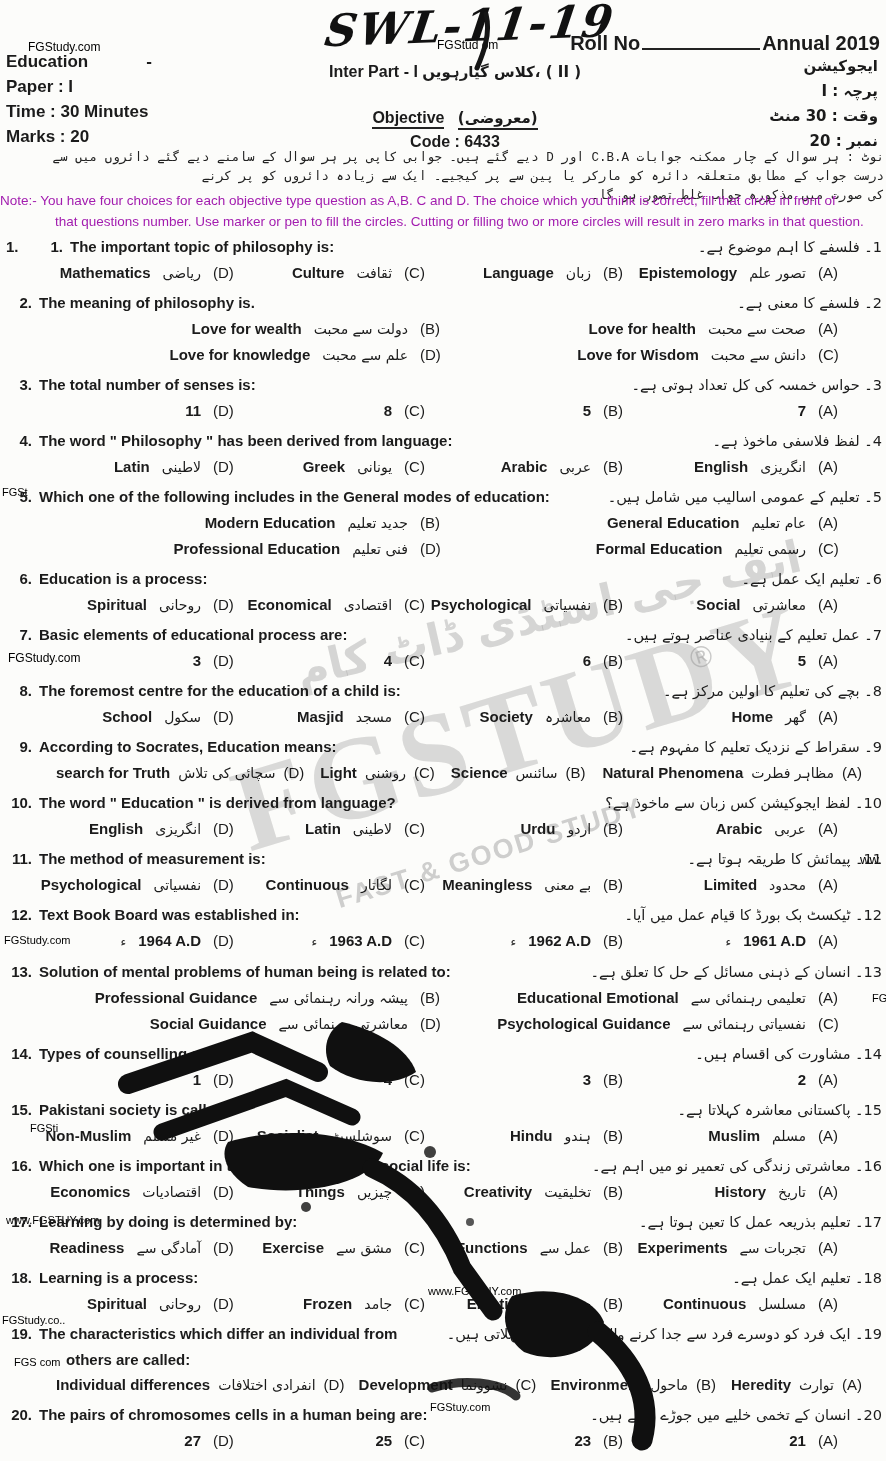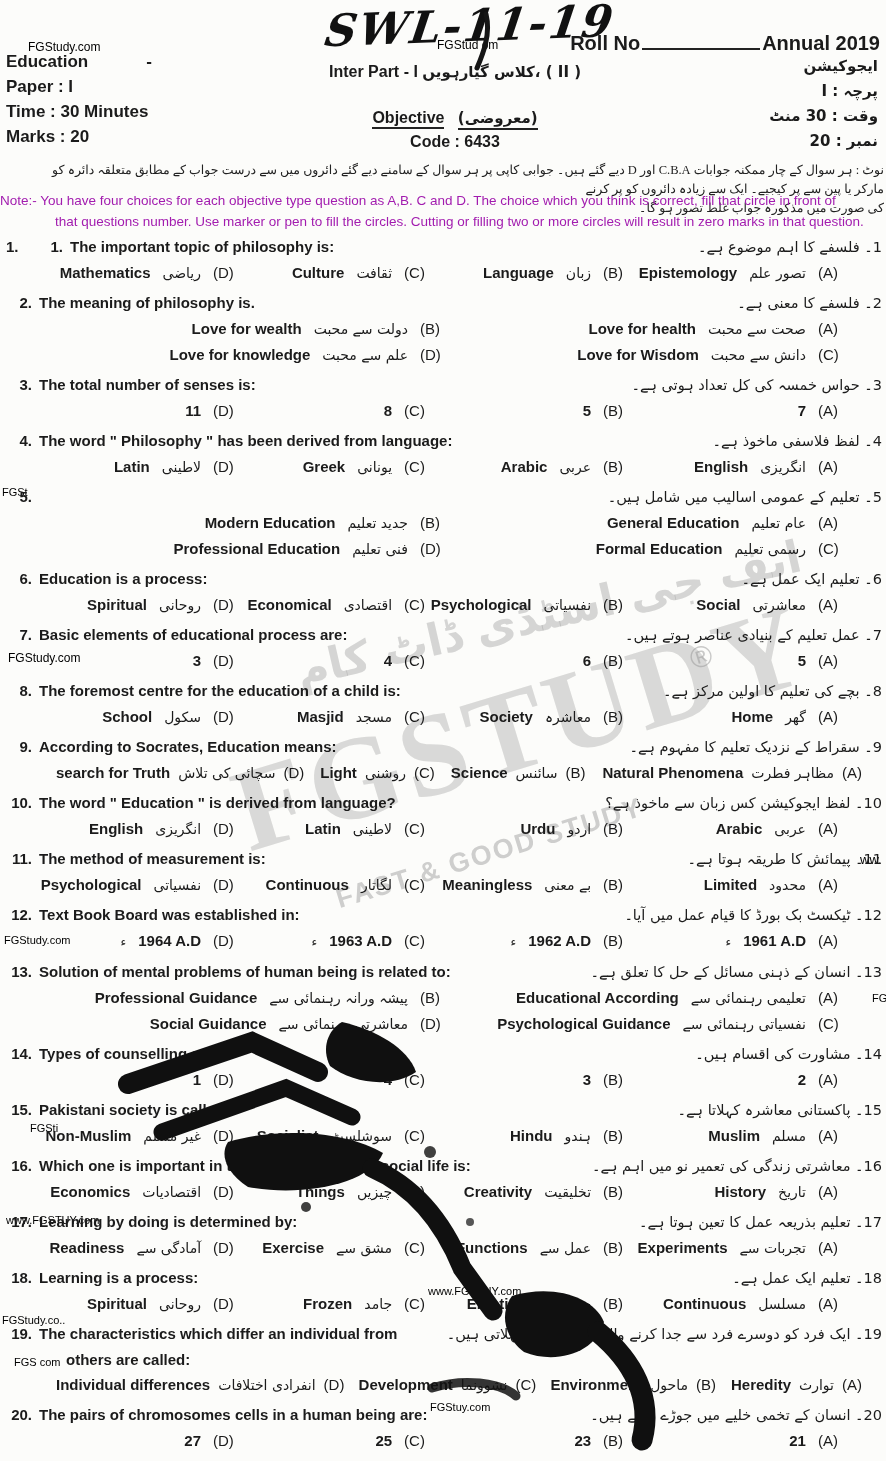--- a/index.html
+++ b/index.html
@@ -16,22 +16,22 @@
   .roll-row{position:absolute;top:30px;right:6px;font-size:20px;font-weight:bold;white-space:nowrap;}
   .roll-line{display:inline-block;width:118px;border-bottom:2px solid #222;height:18px;margin:0 2px;}
   .hdr-left{position:absolute;left:6px;top:49px;font-size:17px;font-weight:bold;line-height:25px;}
   .hdr-left .dash{display:inline-block;margin-left:58px;}
   .hdr-center{position:absolute;left:290px;top:60px;width:330px;text-align:center;font-size:16px;font-weight:bold;line-height:24px;}
   .hdr-center .ur{font-family:"DejaVu Sans",sans-serif;font-size:15px;}
   .obj-row{margin-top:22px;}
   .obj-u{border-bottom:2px solid #222;padding-bottom:1px;}
   .hdr-right{position:absolute;right:8px;top:54px;text-align:right;font-size:15px;line-height:25px;
     font-family:"DejaVu Sans",sans-serif;direction:rtl;font-weight:bold;}
-  .note-ur{position:absolute;top:161px;right:2px;width:860px;text-align:right;direction:rtl;
-    font-family:Liberation Serif, serif;font-size:12.5px;line-height:19px;color:#222;}
+  .note-ur{position:absolute;top:149px;right:2px;width:860px;text-align:right;direction:rtl;
+    font-family:Liberation Mono, monospace;font-size:12.5px;line-height:19px;color:#222;}
   .note-en{position:absolute;top:190px;left:0px;width:886px;font-size:13.5px;line-height:21px;color:#a21caf;}
   .note-en .l2{padding-left:55px;}
   
   #questions{position:absolute;top:234px;left:0;right:0;padding:0 4px 0 6px;}
   .q{margin-bottom:4px;position:relative;}
   .q-head{display:flex;align-items:baseline;gap:7px;font-size:15px;font-weight:bold;line-height:25px;}
   .q-serial{min-width:24px;}
   .q-num{min-width:26px;text-align:right;}
   .q-en{white-space:nowrap;}
   .q-ur{margin-left:auto;font-family:"DejaVu Sans",sans-serif;font-weight:normal;font-size:14.5px;text-align:right;white-space:nowrap;}
@@ -233,20 +233,21 @@
             <span class="opt">
               <span class="en">English</span>
               <span class="ur" dir="rtl">انگریزی</span>
               <span class="letter">(A)</span>
             </span>
           </div>
         </div>
         <div class="q">
           <div class="q-head">
             <span class="q-num">5.</span>
+            <span class="q-en">Which one of the following includes in the General modes of education:</span>
             <span class="q-ur" dir="rtl">5۔ تعلیم کے عمومی اسالیب میں شامل ہیں۔</span>
           </div>
           <div class="opts c2">
             <span class="opt">
               <span class="en">Modern Education</span>
               <span class="ur" dir="rtl">جدید تعلیم</span>
               <span class="letter">(B)</span>
             </span>
             <span class="opt">
               <span class="en">General Education</span>
@@ -472,21 +473,21 @@
             <span class="q-en">Solution of mental problems of human being is related to:</span>
             <span class="q-ur" dir="rtl">13۔ انسان کے ذہنی مسائل کے حل کا تعلق ہے۔</span>
           </div>
           <div class="opts c2">
             <span class="opt">
               <span class="en">Professional Guidance</span>
               <span class="ur" dir="rtl">پیشہ ورانہ رہنمائی سے</span>
               <span class="letter">(B)</span>
             </span>
             <span class="opt">
-              <span class="en">Educational According</span>
+              <span class="en">Educational Emotional</span>
               <span class="ur" dir="rtl">تعلیمی رہنمائی سے</span>
               <span class="letter">(A)</span>
             </span>
           </div>
           <div class="opts c2">
             <span class="opt">
               <span class="en">Social Guidance</span>
               <span class="ur" dir="rtl">معاشرتی رہنمائی سے</span>
               <span class="letter">(D)</span>
             </span>

